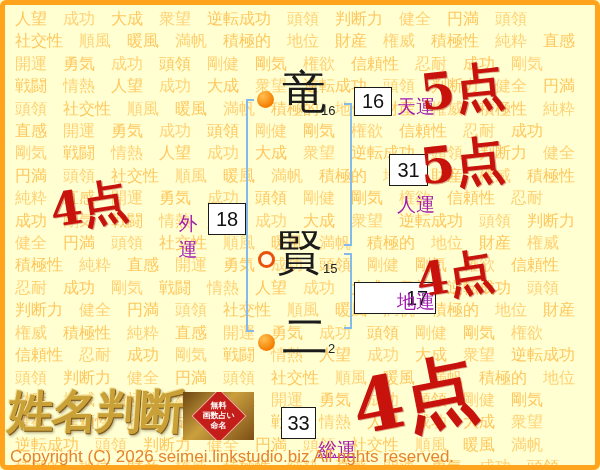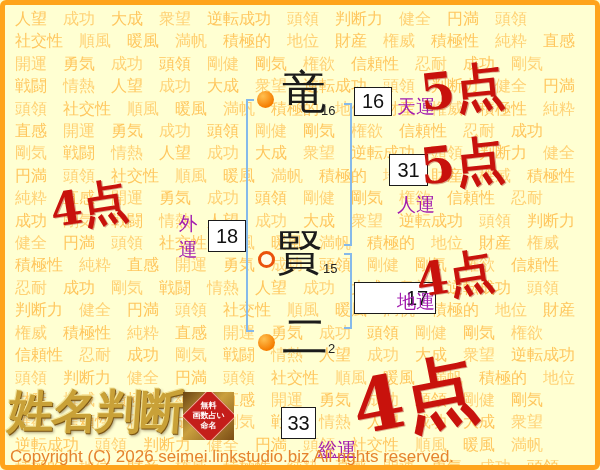--- a/index.html
+++ b/index.html
@@ -92,20 +92,21 @@
     z-index:2;
     text-decoration:none;
     cursor:pointer;
   }
   .seal{
     position:absolute;left:183px;top:392px;
     width:51px;height:48px;
     background:linear-gradient(135deg,#6b4512,#caa03e 45%,#7c4e16);
     overflow:hidden;
     z-index:2;
+    padding-left:20px;
   }
   .seal-diamond{
     position:absolute;left:50%;top:50%;
     width:37px;height:37px;
     transform:translate(-50%,-50%) rotate(45deg);
     background:#c41e1a;
     border:1px solid #eab39e;
   }
   .seal-text{
     position:absolute;left:0;top:50%;width:100%;
@@ -144,21 +145,21 @@
   <div class="name-char" style="left:282px;top:314px;">二</div>
   <div class="stroke-count" style="left:328px;top:341px;">2</div>
 
   <div class="num-box" style="left:354px;top:87px;width:36px;height:27px;">16</div>
   <div class="box-label" style="left:397px;top:94px;">天運</div>
 
   <div class="num-box" style="left:353px;top:154px;width:37px;height:30px;margin-left:36px;">31</div>
   <div class="box-label" style="left:397px;top:192px;">人運</div>
 
   <div class="box-label" style="left:172px;top:211px;width:32px;text-align:center;">外運</div>
-  <div class="num-box" style="left:208px;top:220px;width:36px;height:30px;">18</div>
+  <div class="num-box" style="left:208px;top:203px;width:36px;height:30px;">18</div>
 
   <div class="num-box" style="left:354px;top:282px;width:36px;height:30px;padding-left:44px;">17</div>
   <div class="box-label" style="left:397px;top:289px;">地運</div>
 
   <div class="num-box" style="left:281px;top:407px;width:33px;height:30px;">33</div>
   <div class="box-label" style="left:318px;top:437px;text-decoration:underline;">総運</div>
 
   <div class="score s1">5点</div>
   <div class="score s2">5点</div>
   <div class="score s3">4点</div>

